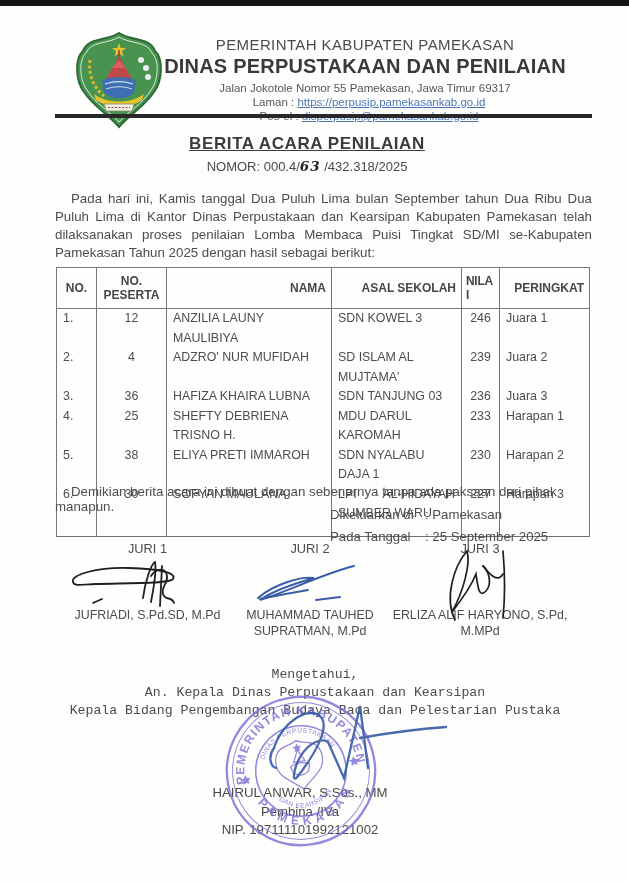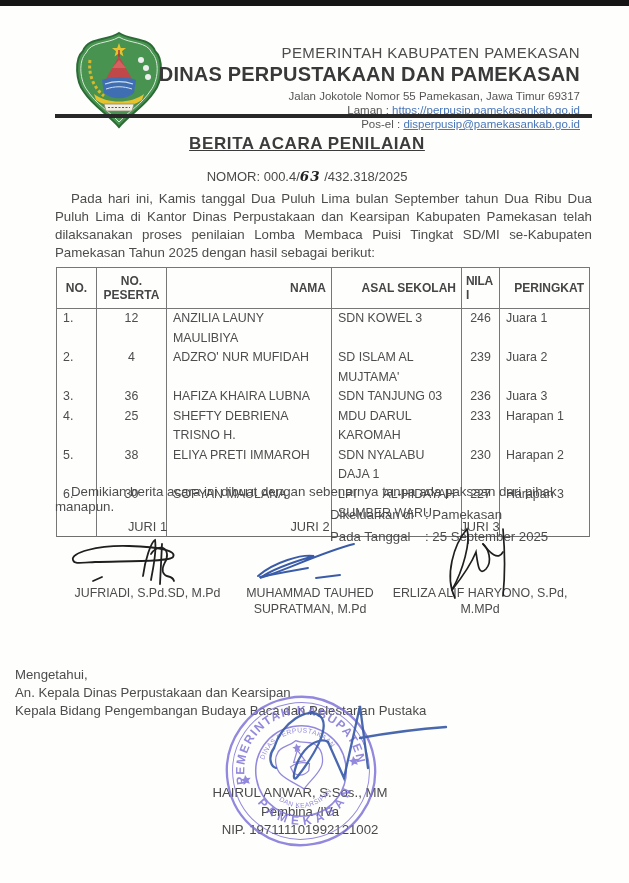--- a/index.html
+++ b/index.html
@@ -6,33 +6,33 @@
   html,body { background:#ffffff; }
   .page {
     position:relative; width:629px; height:883px; overflow:hidden;
     background:#fefefd; color:#4e4e4e;
     font-family:"Liberation Sans","DejaVu Sans",sans-serif;
   }
   .scan-bar { position:absolute; top:0; left:0; width:629px; height:6px; background:#151515; }
 
   
   .logo { position:absolute; left:74px; top:30px; width:90px; height:100px; }
-  .lh-text { position:absolute; left:150px; top:44px; width:430px; text-align:right; }
+  .lh-text { position:absolute; left:150px; top:36px; width:430px; text-align:center; }
   .gov { font-size:15px; color:#4c4c4c; letter-spacing:.4px; }
   .agency { font-size:20px; font-weight:bold; color:#393939; margin-top:2px; letter-spacing:.2px; }
   .addr { font-size:11.5px; margin-top:4px; color:#555; }
   .contact { font-size:11.5px; margin-top:2px; color:#555;padding-left:8px; }
   .doc-link { color:#4a76b8; text-decoration:underline; cursor:pointer; }
   .lh-rule { position:absolute; left:55px; top:114px; width:537px; border-top:4px solid #282828; }
 
   
   .title-wrap { position:absolute; top:134px; left:0; width:614px; text-align:center; }
   .doc-title { display:inline-block; font-size:17px; font-weight:bold; color:#3c3c3c;
     text-decoration:underline; letter-spacing:.6px; }
-  .doc-number { font-size:13px; margin-top:14px; color:#4a4a4a; }
+  .doc-number { font-size:13px; margin-top:4px; color:#4a4a4a; }
   .handwritten { font-family:"DejaVu Serif",serif; font-weight:bold; font-style:italic;
     color:#232323; font-size:13.5px; letter-spacing:1px; }
 
   
   .body-par { position:absolute; left:55px; top:190px; width:537px;
     font-size:13.3px; line-height:18px; text-align:justify; text-indent:16px; color:#4d4d4d; }
 
   
   .results-table { position:absolute; left:56px; top:267px; width:534px;
     border-collapse:collapse; table-layout:fixed; font-size:12.4px; color:#4d4d4d;
@@ -49,33 +49,33 @@
   td.c-left { text-align:left; } td.c-center { text-align:center; }
   td.c-justify { text-align:justify; }
 
   
   .closing { position:absolute; left:55px; top:484px; width:537px;
     font-size:13.3px; text-indent:16px; color:#4d4d4d; }
   .issuance { position:absolute; left:330px; top:504px; font-size:13.2px; line-height:22px; color:#4d4d4d; }
   .iss-label { display:inline-block; width:95px; }
 
   
-  .judges { position:absolute; top:519px; left:0; width:629px; height:112px; }
+  .judges { position:absolute; top:541px; left:0; width:629px; height:112px; }
   .judge { position:absolute; text-align:center; }
   .judge-1 { left:55px; width:185px; } .judge-2 { left:220px; width:180px; } .judge-3 { left:385px; width:190px; }
   .judge-role { font-size:12.8px; color:#4c4c4c; }
   .sig-zone { position:relative; height:52px; }
   .judge-name { font-size:12.4px; line-height:15.5px; color:#4c4c4c; }
   .sig1 { position:absolute; left:10px; top:0; z-index:3; }
   .sig2 { position:absolute; left:30px; top:6px; z-index:3; }
   .sig3 { position:absolute; left:42px; top:-10px; z-index:3; }
 
   
-  .mengetahui-block { position:absolute; top:666px; left:15px; width:600px; 
-    font-size:13.2px; line-height:18px; color:#4c4c4c; }
+  .mengetahui-block { position:absolute; top:666px; left:15px; width:600px; text-align:center;
+    font-size:13.2px; line-height:18px; color:#4c4c4c;font-family:Liberation Mono, monospace; }
   .official-block { position:absolute; top:784px; left:0; width:600px; text-align:center;
     font-size:13.2px; line-height:18.5px; color:#4a4a4a; z-index:2; }
   .stamp-svg { position:absolute; left:222px; top:694px; width:158px; height:154px;
     opacity:.82; z-index:4; transform:rotate(-10deg); }
   .bottom-sig { position:absolute; left:246px; top:696px; z-index:5; }
 </style>
 </head>
 <body>
 
 <div class="page">
@@ -95,21 +95,21 @@
     <circle cx="67" cy="30" r="3" fill="#eeeeee"></circle>
       <circle cx="72" cy="38" r="3" fill="#eeeeee"></circle>
       <circle cx="74" cy="47" r="3" fill="#eeeeee"></circle>
     <path d="M20,64 C33,74 57,74 70,64 L68,70 C55,79 35,79 22,70 Z" fill="#e7c22f"></path>
     <path d="M30,74 L60,74 L58,81 L32,81 Z" fill="#f2efe4" stroke="#8a8a6a" stroke-width=".8"></path>
     <path d="M34,77.5 L56,77.5" stroke="#9a4040" stroke-width="1.2" stroke-dasharray="2,1.5"></path>
   </svg>
 
   <div class="lh-text">
     <div class="gov">PEMERINTAH KABUPATEN PAMEKASAN</div>
-    <div class="agency">DINAS PERPUSTAKAAN DAN PAMEKASAN</div>
+    <div class="agency">DINAS PERPUSTAKAAN DAN PENILAIAN</div>
     <div class="addr">Jalan Jokotole Nomor 55 Pamekasan, Jawa Timur 69317</div>
     <div class="contact"><span>Laman : </span><span class="doc-link">https://perpusip.pamekasankab.go.id</span></div>
     <div class="contact"><span>Pos-el : </span><span class="doc-link">disperpusip@pamekasankab.go.id</span></div>
   </div>
   <div class="lh-rule"></div>
 
   <div class="title-wrap">
     <div class="doc-title">BERITA ACARA PENILAIAN</div>
     <div class="doc-number"><span>NOMOR: 000.4/</span><span class="handwritten">63</span><span> /432.318/2025</span></div>
   </div>

